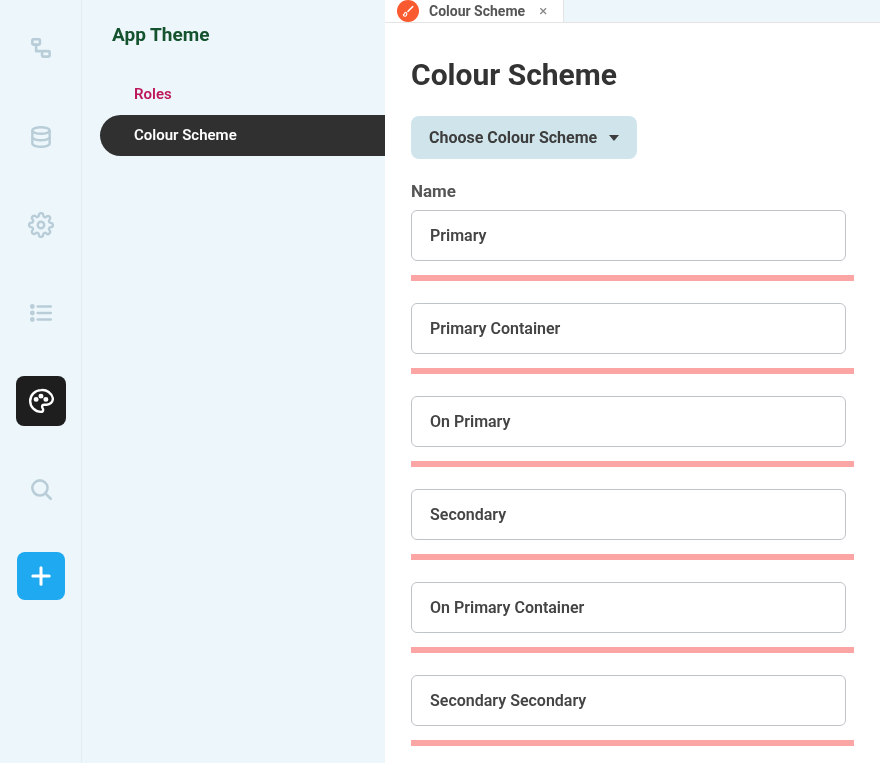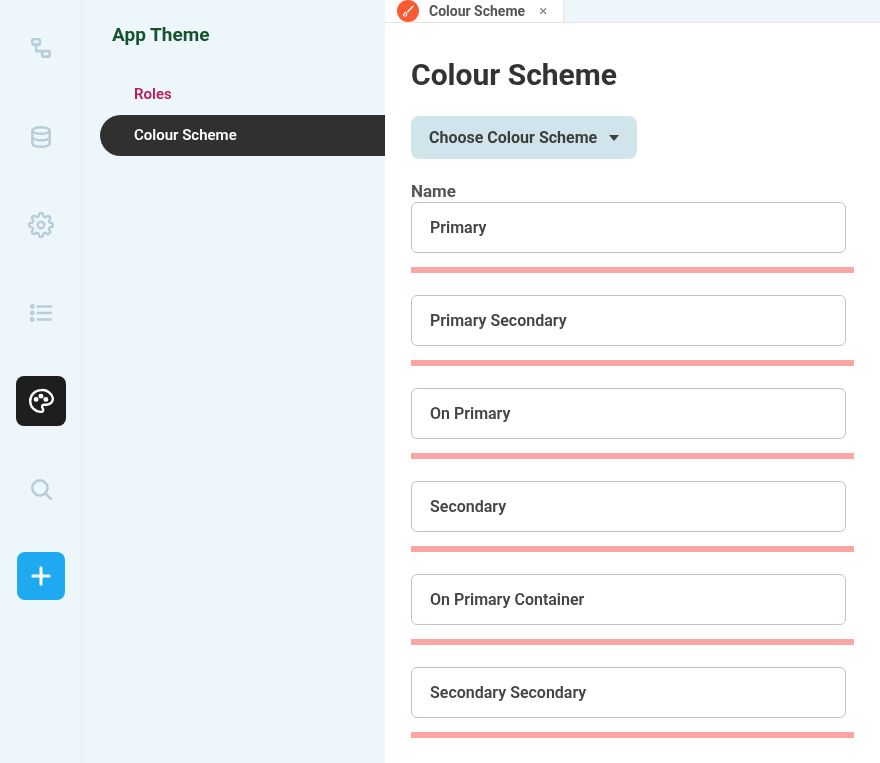--- a/index.html
+++ b/index.html
@@ -148,21 +148,21 @@
     .name-row .field {
       border: 1px solid #bfc4c8;
       border-radius: 6px;
       padding: 15px 18px;
       font-size: 16px;
       font-weight: 600;
       color: #444;
       width: 435px;
     }
     .name-block.first { padding-top: 0; }
-    .name-block.first .name-row { margin-top: 1px; }
+    .name-block.first .name-row { margin-top: 9px; }
 
   </style>
 </head>
 <body>
 
 <div class="app">
 
   <div class="rail">
     <div class="icon-btn">
       <svg viewBox="0 0 24 24" fill="none" stroke-width="2.4" stroke-linecap="round" stroke-linejoin="round">
@@ -246,21 +246,21 @@
 
       <div id="names">
           <div class="name-block first">
             <div class="section-label">Name</div>
             <div class="name-row">
               <div class="field">Primary</div>
             </div>
           </div>
           <div class="name-block">
             <div class="name-row">
-              <div class="field">Primary Secondary</div>
+              <div class="field">Primary Container</div>
             </div>
           </div>
           <div class="name-block">
             <div class="name-row">
               <div class="field">On Primary</div>
             </div>
           </div>
           <div class="name-block">
             <div class="name-row">
               <div class="field">Secondary</div>

